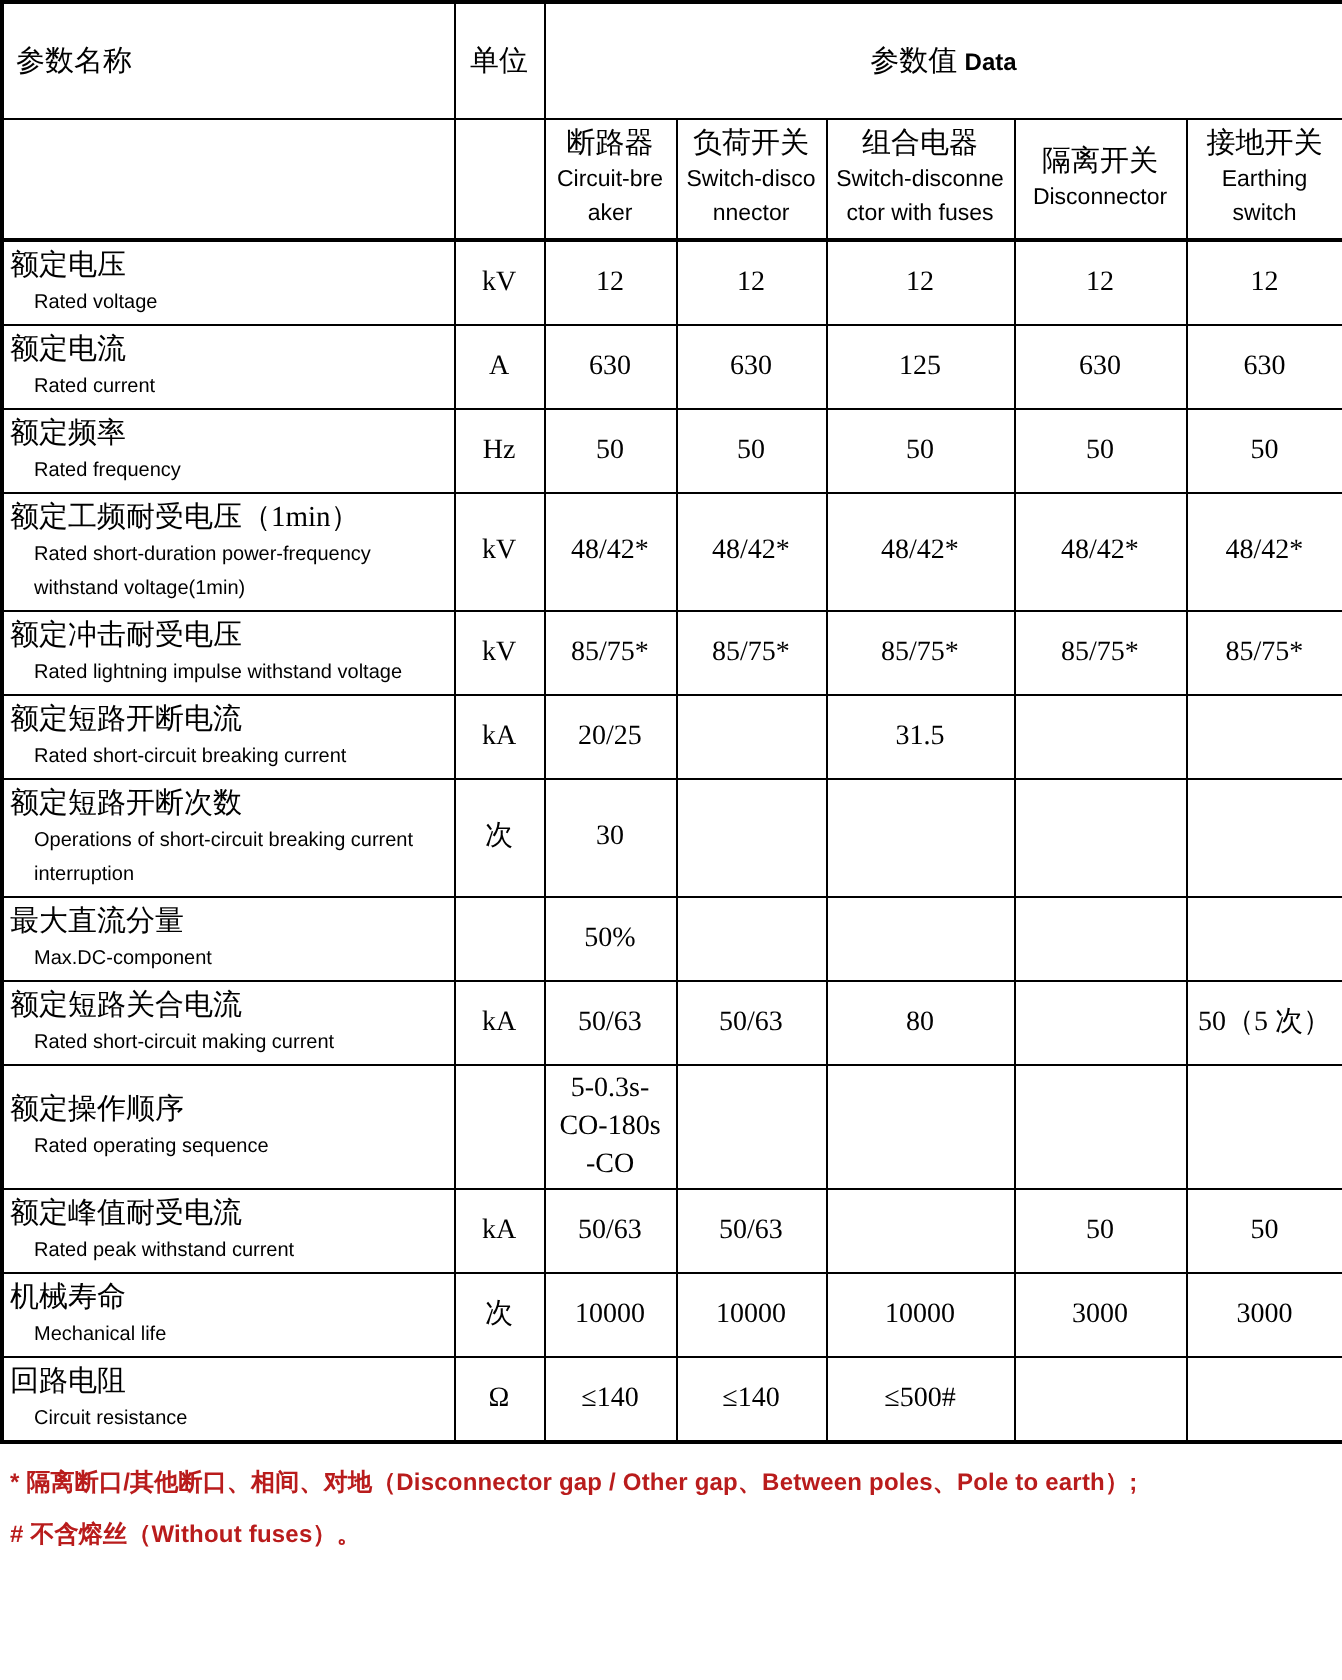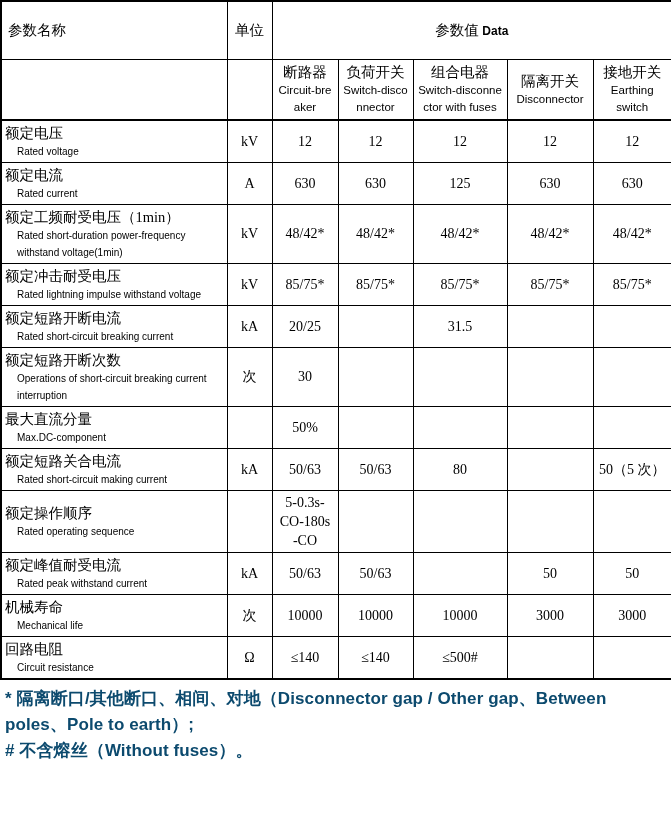--- a/index.html
+++ b/index.html
@@ -52,24 +52,24 @@
     font-family: "Liberation Serif", "DejaVu Serif", serif;
     font-size: 14px;
     text-align: center;
     line-height: 19px;
     white-space: pre-line;
   }
 
   
   .footnotes { padding: 6px 4px 0 5px; }
   .footnote {
-    font-size: 17px;
+    font-size: 12px;
     font-weight: 600;
     line-height: 26px;
-    color: #0c4a6e;
+    color: #b91c1c;
     letter-spacing: 0.1px;
   }
 </style>
 </head>
 <body>
 
 <div class="page">
 
   <table class="spec-table">
     <colgroup>
@@ -141,20 +141,32 @@
           </td>
           <td class="unit-cell">A</td>
           <td class="value-cell">630</td>
           <td class="value-cell">630</td>
           <td class="value-cell">125</td>
           <td class="value-cell">630</td>
           <td class="value-cell">630</td>
         </tr>
         <tr>
           <td class="label-cell">
+            <div class="lbl-zh">额定频率</div>
+            <div class="lbl-en">Rated frequency</div>
+          </td>
+          <td class="unit-cell">Hz</td>
+          <td class="value-cell">50</td>
+          <td class="value-cell">50</td>
+          <td class="value-cell">50</td>
+          <td class="value-cell">50</td>
+          <td class="value-cell">50</td>
+        </tr>
+        <tr>
+          <td class="label-cell">
             <div class="lbl-zh">额定工频耐受电压（1min）</div>
             <div class="lbl-en">Rated short-duration power-frequency</div>
             <div class="lbl-en">withstand voltage(1min)</div>
           </td>
           <td class="unit-cell">kV</td>
           <td class="value-cell">48/42*</td>
           <td class="value-cell">48/42*</td>
           <td class="value-cell">48/42*</td>
           <td class="value-cell">48/42*</td>
           <td class="value-cell">48/42*</td>

